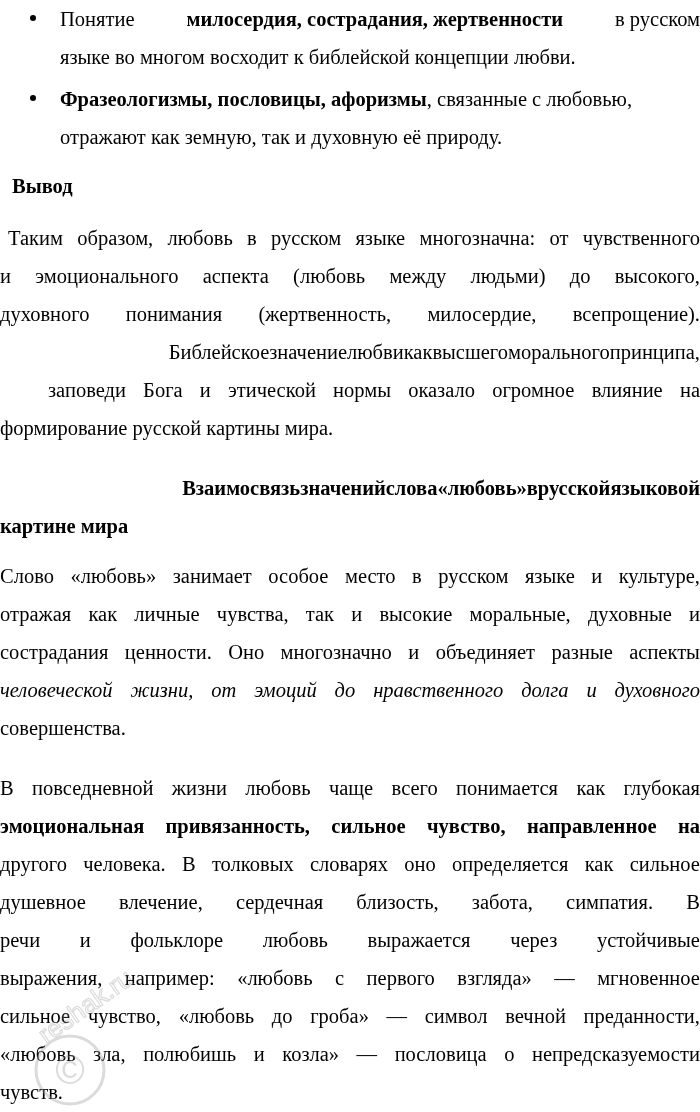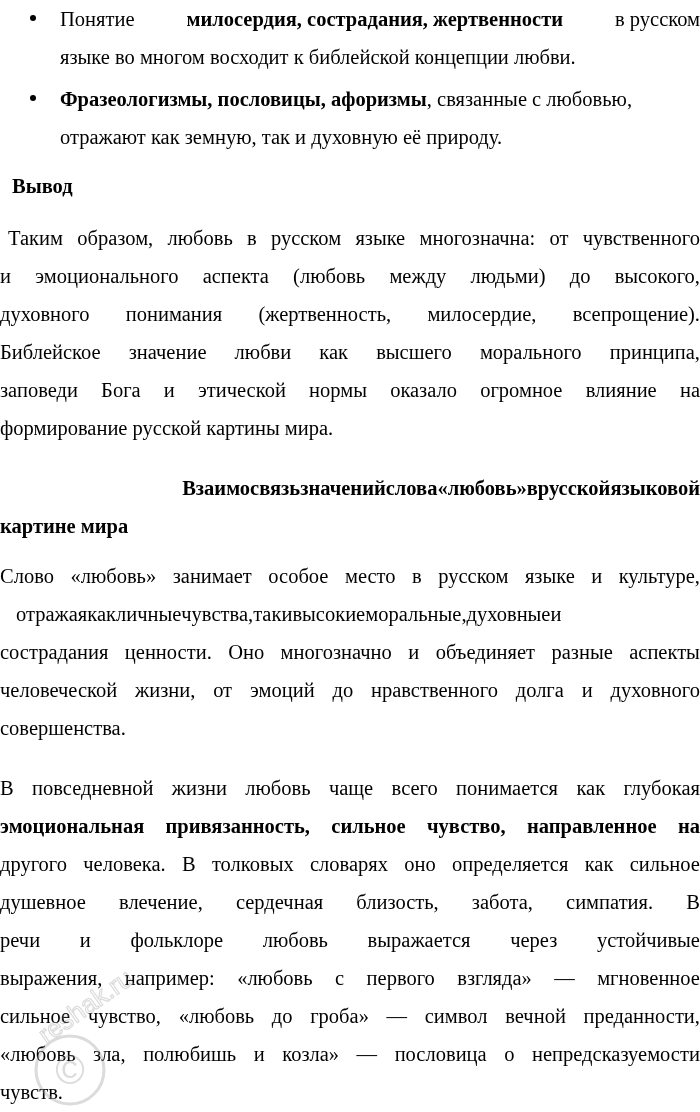--- a/index.html
+++ b/index.html
@@ -66,30 +66,30 @@
         <span>до</span>
         <span>высокого,</span>
       </div>
     <div class="j" style="display: flex; justify-content: space-between; height: 38px;">
         <span>духовного</span>
         <span>понимания</span>
         <span>(жертвенность,</span>
         <span>милосердие,</span>
         <span>всепрощение).</span>
       </div>
-    <div class="j" style="display: flex; justify-content: space-between; height: 38px;">
+    <div class="j" style="display: flex; justify-content: flex-end; height: 38px;">
         <span>Библейское</span>
         <span>значение</span>
         <span>любви</span>
         <span>как</span>
         <span>высшего</span>
         <span>морального</span>
         <span>принципа,</span>
       </div>
-    <div class="j" style="display: flex; justify-content: space-between; height: 38px;">
+    <div class="j" style="display: flex; justify-content: space-between; height: 38px; margin-left: 48px;">
         <span>заповеди</span>
         <span>Бога</span>
         <span>и</span>
         <span>этической</span>
         <span>нормы</span>
         <span>оказало</span>
         <span>огромное</span>
         <span>влияние</span>
         <span>на</span>
       </div>
@@ -115,21 +115,21 @@
         <span>«любовь»</span>
         <span>занимает</span>
         <span>особое</span>
         <span>место</span>
         <span>в</span>
         <span>русском</span>
         <span>языке</span>
         <span>и</span>
         <span>культуре,</span>
       </div>
-    <div class="j" style="display: flex; height: 38px; padding-left: 16px;">
+    <div class="j" style="display: flex; justify-content: space-between; height: 38px;">
         <span>отражая</span>
         <span>как</span>
         <span>личные</span>
         <span>чувства,</span>
         <span>так</span>
         <span>и</span>
         <span>высокие</span>
         <span>моральные,</span>
         <span>духовные</span>
         <span>и</span>
@@ -137,21 +137,21 @@
     <div class="j" style="display: flex; justify-content: space-between; height: 38px;">
         <span>сострадания</span>
         <span>ценности.</span>
         <span>Оно</span>
         <span>многозначно</span>
         <span>и</span>
         <span>объединяет</span>
         <span>разные</span>
         <span>аспекты</span>
       </div>
-    <div class="j" style="display: flex; justify-content: space-between; height: 38px;">
+    <div class="j" style="display: flex; justify-content: space-between; height: 38px; font-style: italic;">
         <span>человеческой</span>
         <span>жизни,</span>
         <span>от</span>
         <span>эмоций</span>
         <span>до</span>
         <span>нравственного</span>
         <span>долга</span>
         <span>и</span>
         <span>духовного</span>
       </div>

